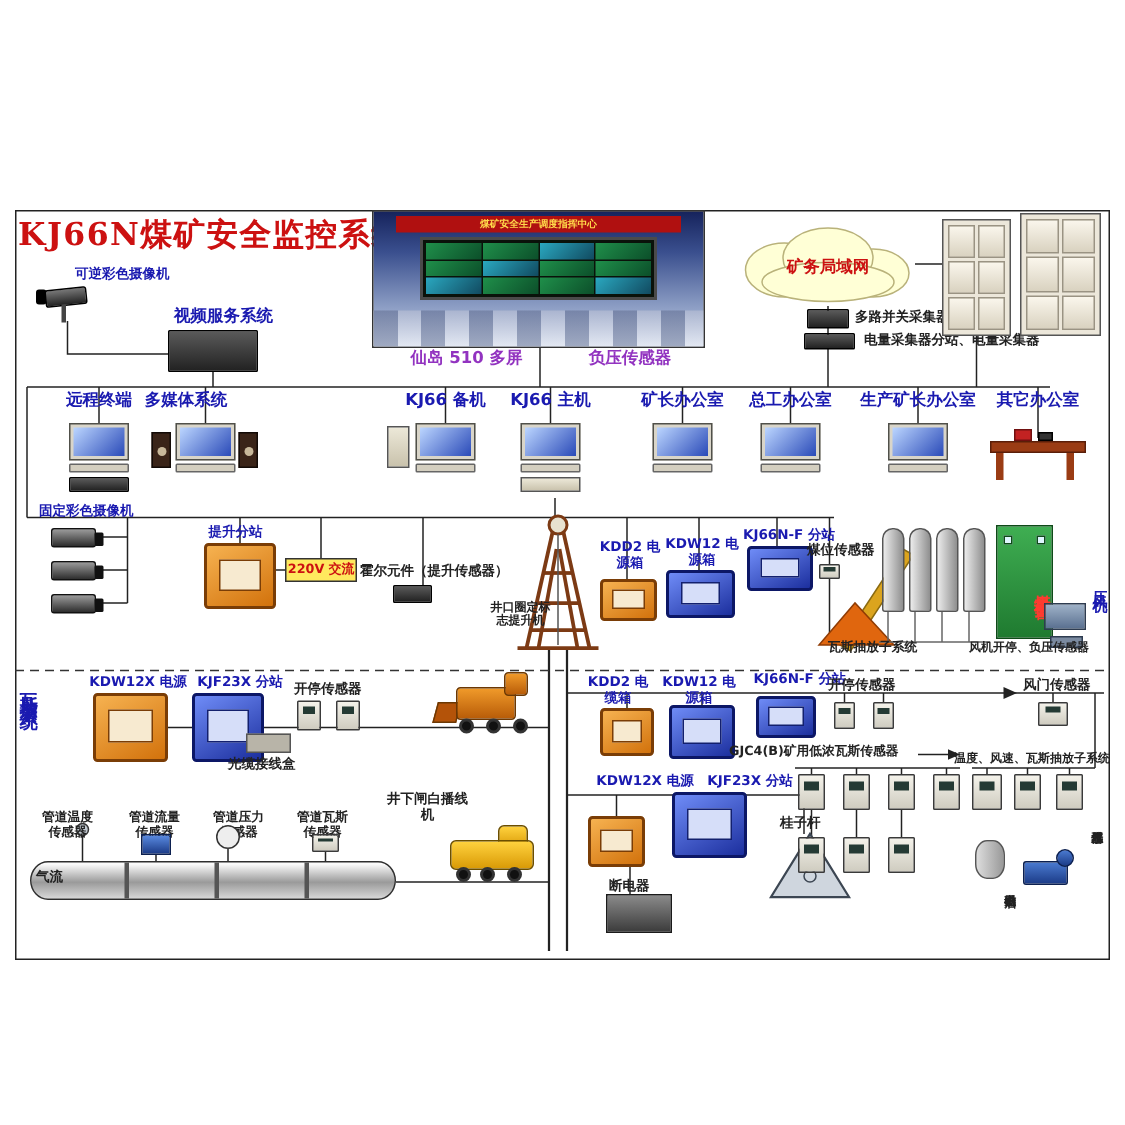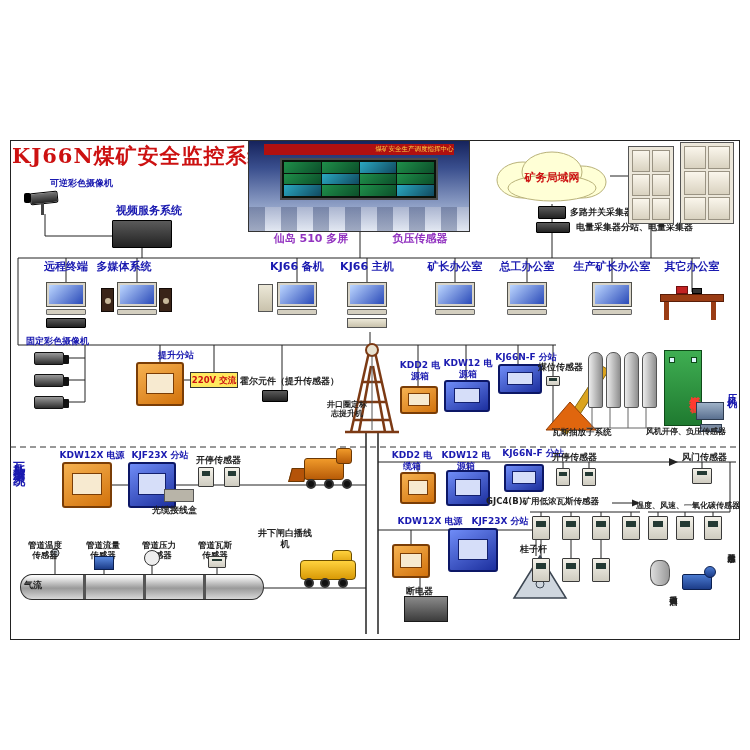--- a/index.html
+++ b/index.html
@@ -43,21 +43,21 @@
   .pipe i{position:absolute;top:0;bottom:0;width:3px;background:#555}
   .flat{position:absolute;background:linear-gradient(#5a5a5a,#222);border:1px solid #000;border-radius:1px}
   .beige{position:absolute;background:linear-gradient(#ece8d8,#c9c2ac);border:1px solid #555}
   .spk{position:absolute;background:#3a2418;border:1px solid #120a06}
   .spk:after{content:"";position:absolute;left:3px;top:9px;width:6px;height:6px;border-radius:50%;background:#c8b89a}
   .wheel{position:absolute;width:10px;height:10px;background:#111;border:2px solid #333;border-radius:50%}
   .yl{background:linear-gradient(#ffd23e,#d99a06);border:1.5px solid #6b4e00;border-radius:4px}
   .ol{background:linear-gradient(#f09a2a,#b85c08);border:1.5px solid #6b3804;border-radius:3px}
   
   #room{position:absolute;left:248px;top:140px;width:222px;height:92px;background:linear-gradient(#16235c,#3a4f8e 30%,#8fa0c6 72%,#cdd6ea);border:1px solid #333;overflow:hidden}
-  #room .banner{position:absolute;left:7%;top:3px;right:7%;height:11px;background:#b01010;color:#ffd94a;font-size:6.5px;line-height:11px;text-align:right;overflow:hidden;white-space:nowrap;font-weight:normal}
+  #room .banner{position:absolute;left:7%;top:3px;right:7%;height:11px;background:#b01010;color:#ffd94a;font-size:6.5px;line-height:11px;text-align:center;overflow:hidden;white-space:nowrap;font-weight:bold}
   #room .wall{position:absolute;left:14%;top:17px;right:14%;height:42px;background:#0a120a;border:2px solid #4a4a4a;display:grid;grid-template-columns:repeat(4,1fr);grid-template-rows:repeat(3,1fr);gap:1px;padding:2px}
   #room .wall i{background:linear-gradient(135deg,#1f8f4a,#0c4f2a)}
   #room .wall i:nth-child(3n){background:linear-gradient(135deg,#2aa8c0,#114a60)}
   #room .floor{position:absolute;left:0;right:0;bottom:0;height:24px;background:repeating-linear-gradient(90deg,rgba(90,104,140,.45) 0 16px,rgba(255,255,255,.25) 16px 32px),linear-gradient(#8e9cc0,#d9e0ee)}
   .camera{position:absolute}
   .camera .body{position:absolute;left:10px;top:4px;width:28px;height:12px;background:linear-gradient(#777,#222);border:1px solid #000;border-radius:2px;transform:rotate(-6deg)}
   .camera .lens{position:absolute;left:4px;top:5px;width:7px;height:10px;background:#000;border-radius:2px}
   .camera .mast{position:absolute;left:21px;top:15px;width:3px;height:12px;background:#444}
 </style>
 </head>
@@ -285,21 +285,21 @@
   <div class="dev" style="left:692px;top:288px;width:10px;height:6px;background:#333;border:1px solid #000"></div>
   <div class="dev" style="left:660px;top:294px;width:64px;height:8px;background:#9a3c14;border:1px solid #5a1e08"></div>
   <div class="dev" style="left:664px;top:302px;width:5px;height:18px;background:#9a3c14"></div>
   <div class="dev" style="left:711px;top:302px;width:5px;height:18px;background:#9a3c14"></div>
 
   <div class="lb sm" style="left:26px;top:336px;text-align:left">固定彩色摄像机</div>
   <div class="fixcam" style="left:34px;top:352px"></div>
   <div class="fixcam" style="left:34px;top:374px"></div>
   <div class="fixcam" style="left:34px;top:396px"></div>
 
-  <div class="lb sm" style="left:144px;top:350px;width:64px">提升分站</div>
+  <div class="lb sm" style="left:125px;top:350px;width:64px">提升分站</div>
   <div class="dev obox" style="left:136px;top:362px;width:48px;height:44px">
       <i></i>
     </div>
   <div class="dev" style="left:190px;top:372px;width:48px;height:16px;background:#ffe95e;border:1.5px solid #333">
     <div class="lb red" style="left:0;top:2px;width:100%;font-size:8.5px;position:absolute">220V 交流</div>
   </div>
   <div class="lb sm dark" style="left:240px;top:376px;text-align:left">霍尔元件（提升传感器）</div>
   <div class="dev flat" style="left:262px;top:390px;width:26px;height:12px"></div>
   <div class="lb wrap dark" style="left:326px;top:400px;width:42px;font-size:8px">井口圈定标志提升机</div>
 
@@ -389,21 +389,21 @@
   <div class="dev bbox" style="left:504px;top:464px;width:40px;height:28px">
       <i></i>
     </div>
   <div class="lb sm dark" style="left:552px;top:452px;text-align:left">开停传感器</div>
   <div class="sensor" style="left:556px;top:468px;width:14px;height:18px"></div>
   <div class="sensor" style="left:582px;top:468px;width:14px;height:18px"></div>
   <div class="lb sm dark" style="left:682px;top:452px;text-align:left">风门传感器</div>
   <div class="sensor" style="left:692px;top:468px;width:20px;height:16px"></div>
 
   <div class="lb dark" style="left:486px;top:496px;text-align:left;font-size:8.5px">GJC4(B)矿用低浓瓦斯传感器</div>
-  <div class="lb dark" style="left:636px;top:501px;text-align:left;font-size:8px">温度、风速、一氧化碳传感器</div>
+  <div class="lb dark" style="left:636px;top:501px;text-align:left;font-size:8px">温度、风速、瓦斯抽放子系统</div>
 
   <div class="lb sm" style="left:392px;top:516px;width:76px">KDW12X 电源</div>
   <div class="lb sm" style="left:464px;top:516px;width:72px">KJF23X 分站</div>
   <div class="dev bbox" style="left:448px;top:528px;width:50px;height:44px">
       <i></i>
     </div>
   <div class="dev obox" style="left:392px;top:544px;width:38px;height:34px">
       <i></i>
     </div>
   <div class="lb sm dark" style="left:520px;top:544px;text-align:left">桂子杆</div>

